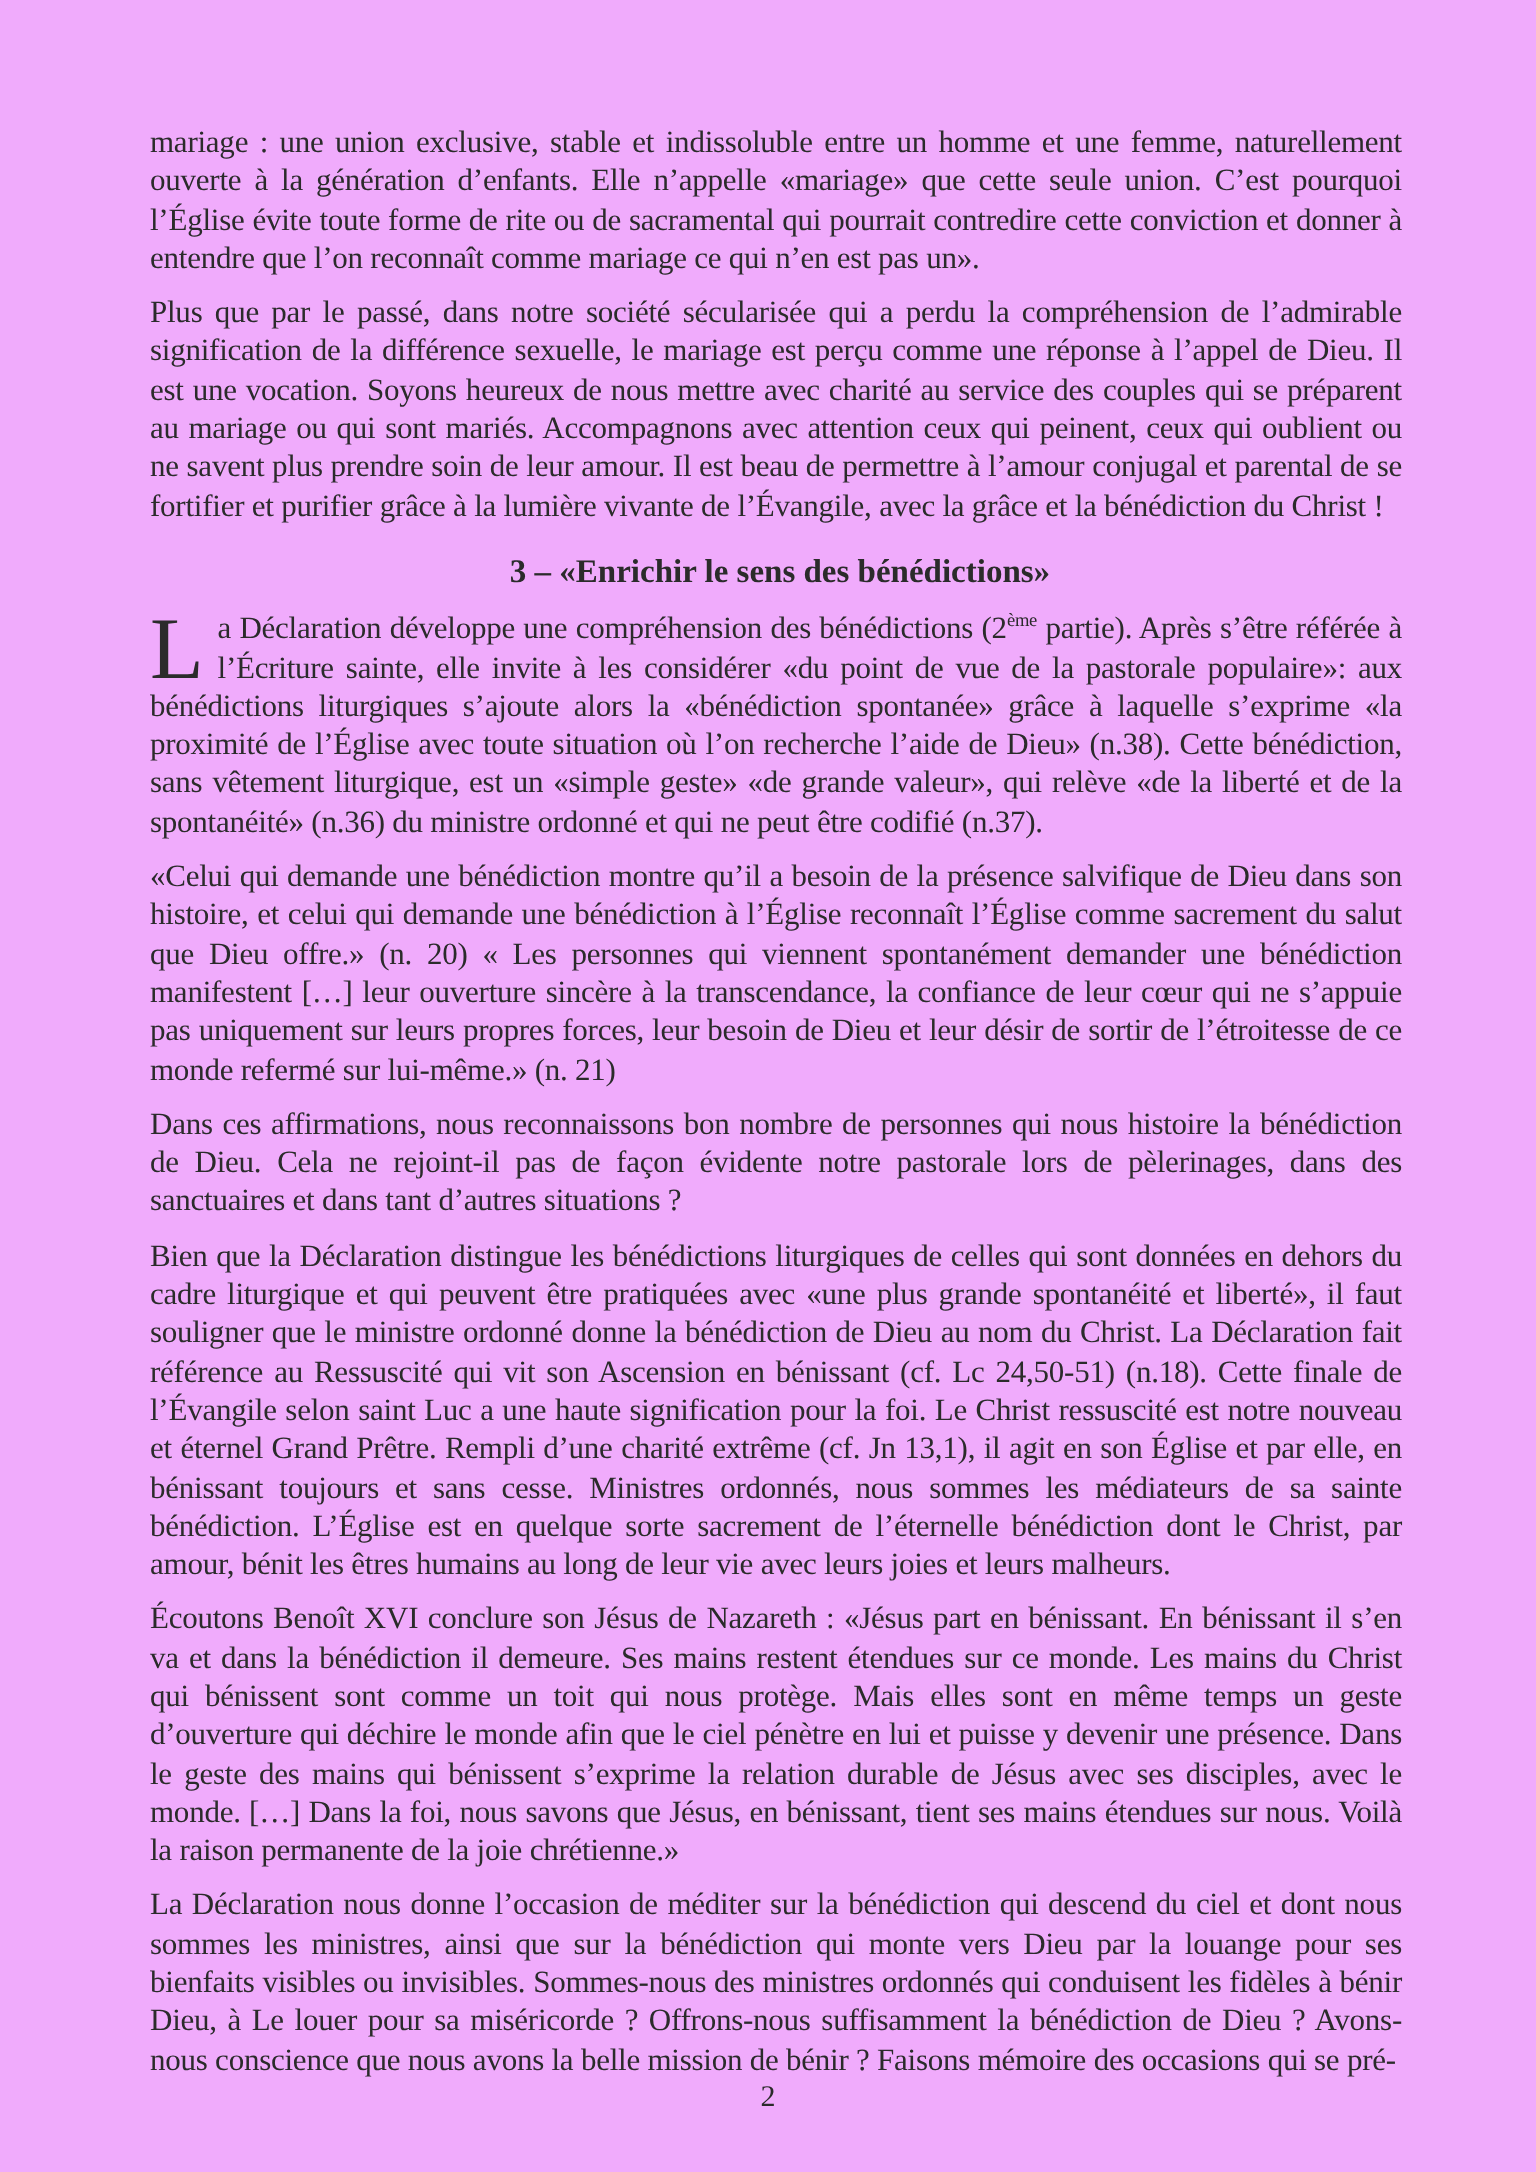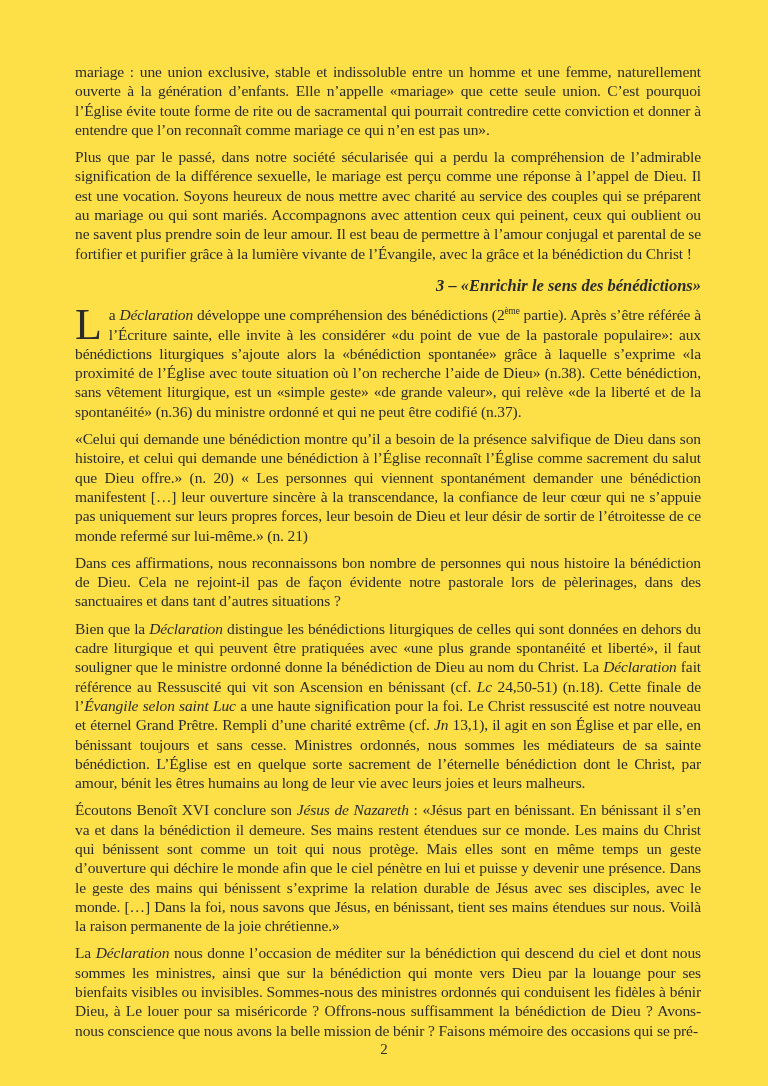--- a/index.html
+++ b/index.html
@@ -6,48 +6,47 @@
   body {
     width:768px; height:1086px;
     background:#ffffff;
     font-family:"Liberation Serif", serif;
     color:#2b2b2b;
     position:relative;
     overflow:hidden;
   }
   .page {
     position:absolute; inset:0;
-    background:#fde047;
+    background:#f0abfc;
   }
   .text-column {
     position:absolute;
     left:75px; top:62px; width:626px;
     text-align:justify;
     font-size:15.5px;
     line-height:19.3px;
     letter-spacing:-0.12px;
     hyphens:auto; -webkit-hyphens:auto;
   }
   p.para { margin:0 0 8px 0; }
   h2.heading {
     font-size:16.5px;
     font-weight:bold;
-    font-style:italic;
-    text-align:right;
+    text-align:center;
     margin:13px 0 10px 4px;
     letter-spacing:0;
   }
   .dropcap {
     float:left;
     font-size:44px;
     line-height:33px;
     padding:3px 7px 0 0;
     font-weight:normal;
   }
-  .it { font-style:italic; }
+  .it { }
   .sup { font-size:0.6em; vertical-align:super; line-height:0; }
   .page-number {
     position:absolute;
     left:0; right:0; bottom:28px;
     text-align:center;
     font-size:15px;
     color:#2b2b2b;
   }
 </style>
 </head>

